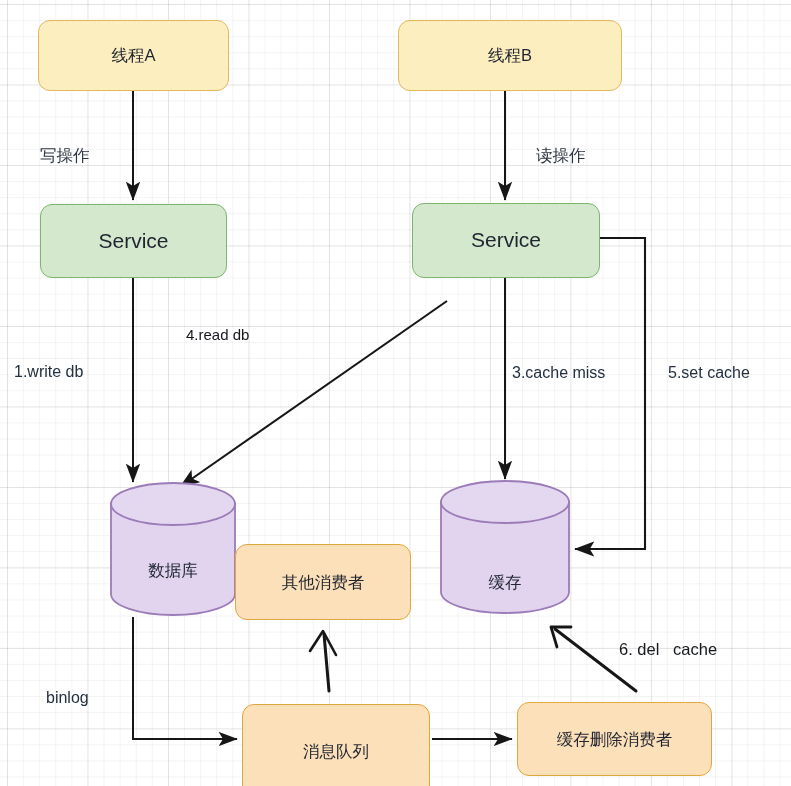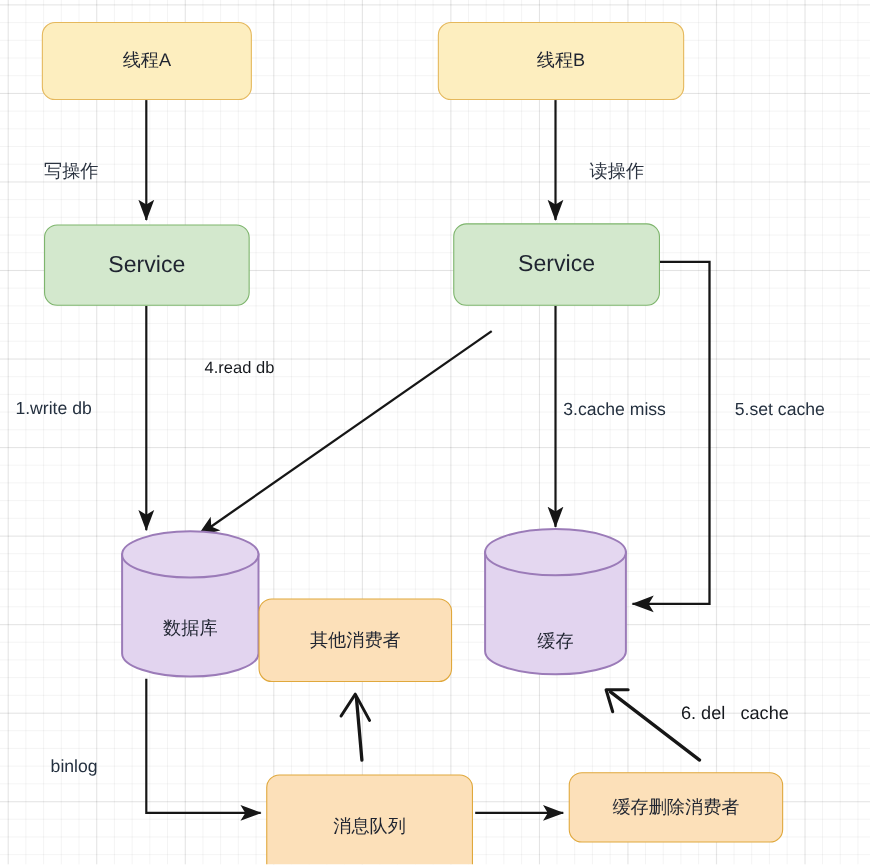--- a/index.html
+++ b/index.html
@@ -177,21 +177,21 @@
   </div>
 
   <div class="node box-consumer" style="left:235px; top:544px; width:176px; height:76px;">
     <span class="node-label">其他消费者</span>
   </div>
 
   <div class="node box-consumer" style="left:242px; top:704px; width:188px; height:95px;">
     <span class="node-label">消息队列</span>
   </div>
 
-  <div class="node box-consumer" style="left:517px; top:702px; width:195px; height:64px;">
+  <div class="node box-consumer" style="left:517px; top:702px; width:195px; height:74px;">
     <span class="node-label">缓存删除消费者</span>
   </div>
 
   <div class="edge-label cjk" style="left:40px; top:145px;">写操作</div>
 
   <div class="edge-label cjk" style="left:536px; top:145px;">读操作</div>
 
   <div class="edge-label" style="left:14px; top:363px;">1.write db</div>
 
   <div class="edge-label handdrawn" style="left:186px; top:326px;">4.read db</div>

